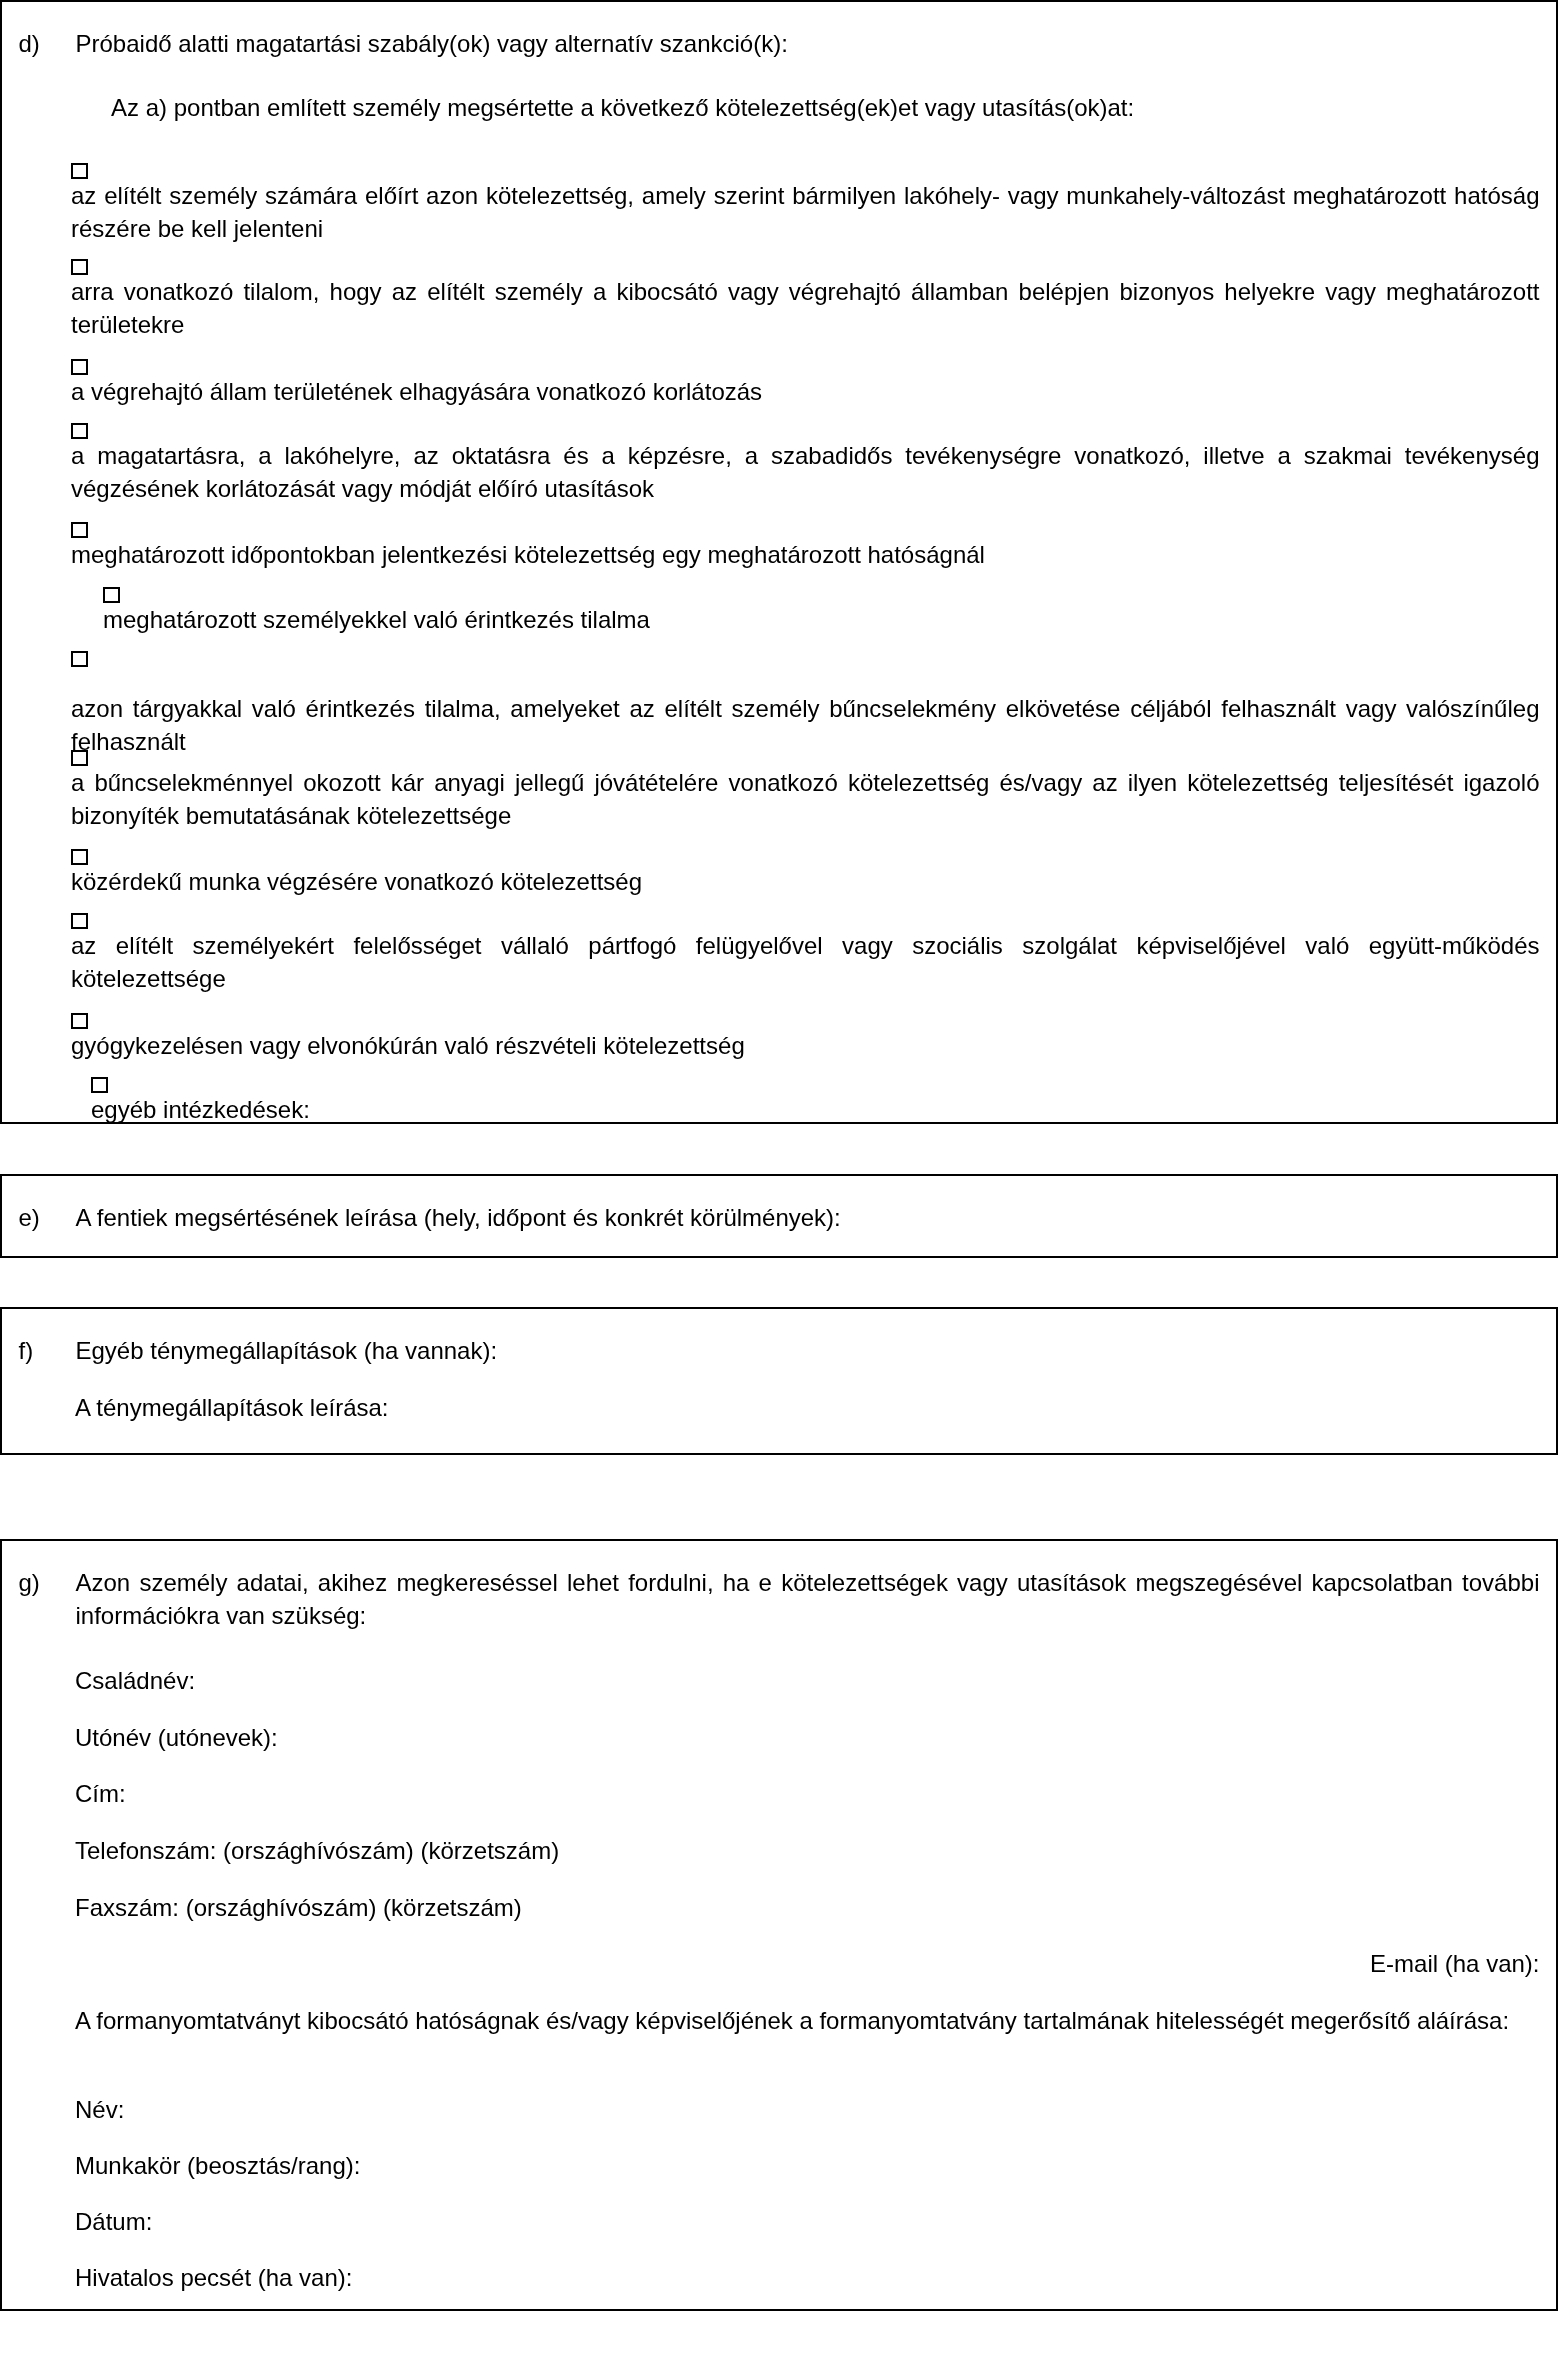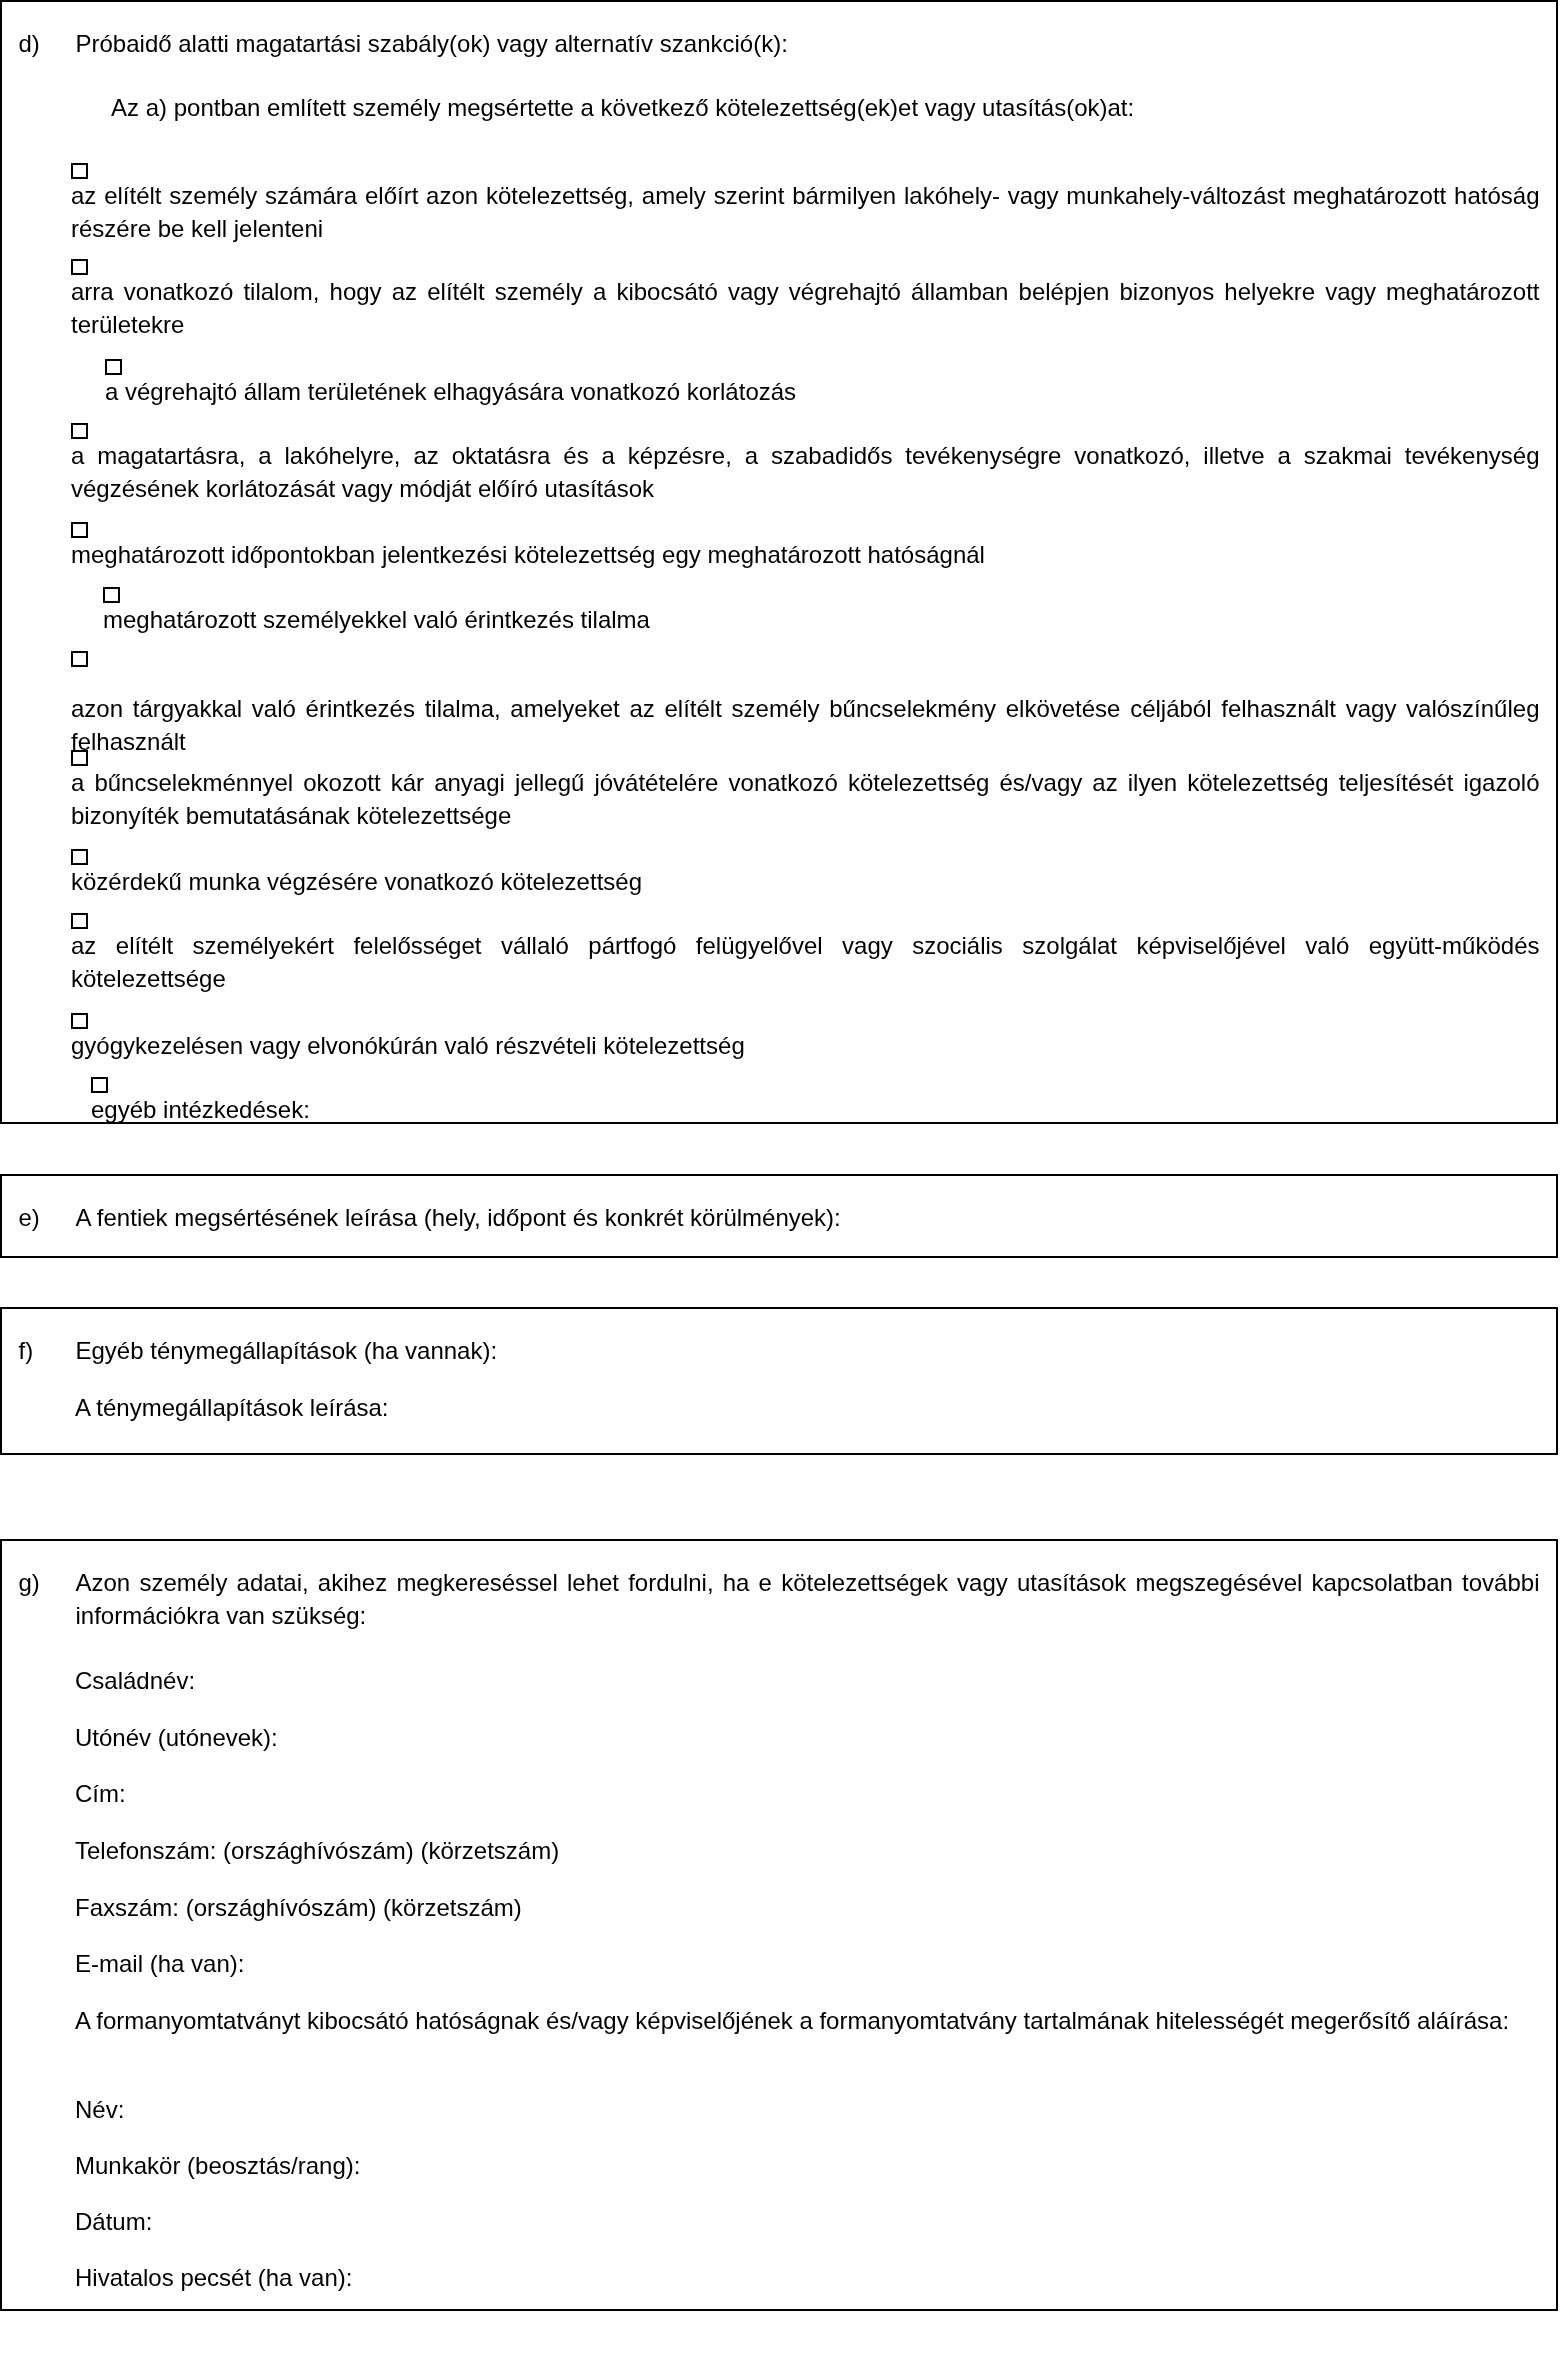--- a/index.html
+++ b/index.html
@@ -89,21 +89,21 @@
   <div class="para" style="top:89px;margin-left:36px;">Az a) pontban említett személy megsértette a következő kötelezettség(ek)et vagy utasítás(ok)at:</div>
 
   <div class="check-item" style="top:154px;">
     <span class="checkbox"></span>
     <span class="check-text">az elítélt személy számára előírt azon kötelezettség, amely szerint bármilyen lakóhely- vagy munkahely-változást meghatározott hatóság részére be kell jelenteni</span>
   </div>
   <div class="check-item" style="top:250px;">
     <span class="checkbox"></span>
     <span class="check-text">arra vonatkozó tilalom, hogy az elítélt személy a kibocsátó vagy végrehajtó államban belépjen bizonyos helyekre vagy meghatározott területekre</span>
   </div>
-  <div class="check-item" style="top:350px;margin-left:34px;">
+  <div class="check-item" style="top:350px;">
     <span class="checkbox"></span>
     <span class="check-text">a végrehajtó állam területének elhagyására vonatkozó korlátozás</span>
   </div>
   <div class="check-item" style="top:414px;">
     <span class="checkbox"></span>
     <span class="check-text">a magatartásra, a lakóhelyre, az oktatásra és a képzésre, a szabadidős tevékenységre vonatkozó, illetve a szakmai tevékenység végzésének korlátozását vagy módját előíró utasítások</span>
   </div>
   <div class="check-item" style="top:513px;justify-content:space-between;">
     <span class="checkbox"></span>
     <span class="check-text">meghatározott időpontokban jelentkezési kötelezettség egy meghatározott hatóságnál</span>
@@ -156,20 +156,20 @@
 <div class="box" id="box-g">
   <div class="section-head" style="top:25px;">
     <span class="label">g)</span>
     <span class="head-text">Azon személy adatai, akihez megkereséssel lehet fordulni, ha e kötelezettségek vagy utasítások megszegésével kapcsolatban további információkra van szükség:</span>
   </div>
   <div class="field-line" style="top:123px;">Családnév:</div>
   <div class="field-line" style="top:180px;">Utónév (utónevek):</div>
   <div class="field-line" style="top:236px;">Cím:</div>
   <div class="field-line" style="top:293px;">Telefonszám: (országhívószám) (körzetszám)</div>
   <div class="field-line" style="top:350px;">Faxszám: (országhívószám) (körzetszám)</div>
-  <div class="field-line" style="top:406px;">E-mail (ha van):</div>
+  <div class="field-line" style="top:406px;text-align:right;">E-mail (ha van):</div>
   <div class="para" style="top:463px;">A formanyomtatványt kibocsátó hatóságnak és/vagy képviselőjének a formanyomtatvány tartalmának hitelességét megerősítő aláírása:</div>
   <div class="field-line" style="top:552px;">Név:</div>
   <div class="field-line" style="top:608px;">Munkakör (beosztás/rang):</div>
   <div class="field-line" style="top:664px;">Dátum:</div>
   <div class="field-line" style="top:720px;">Hivatalos pecsét (ha van):</div>
 </div>
 
 
 </body></html>

